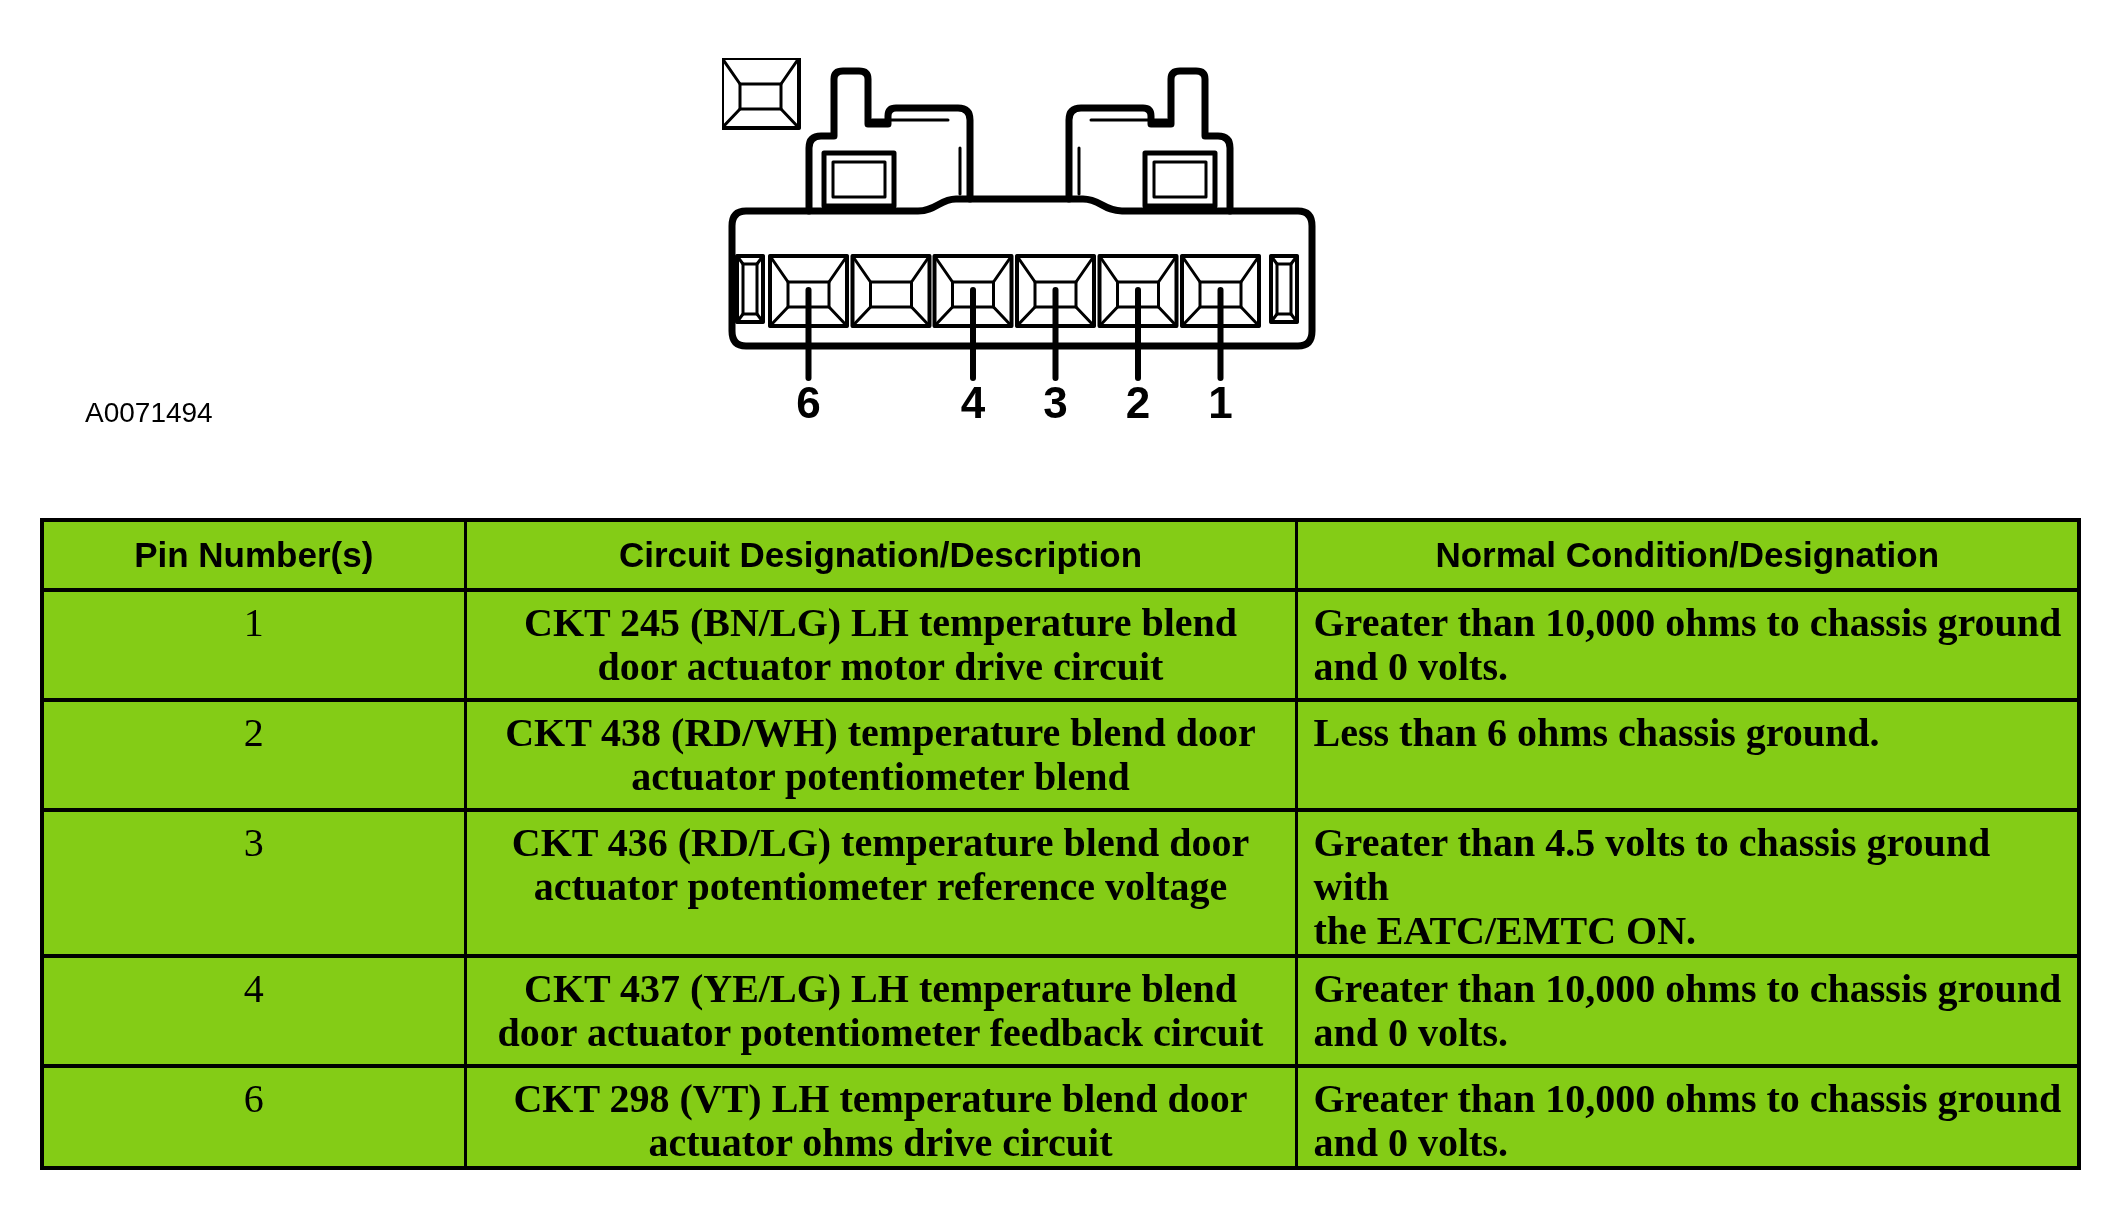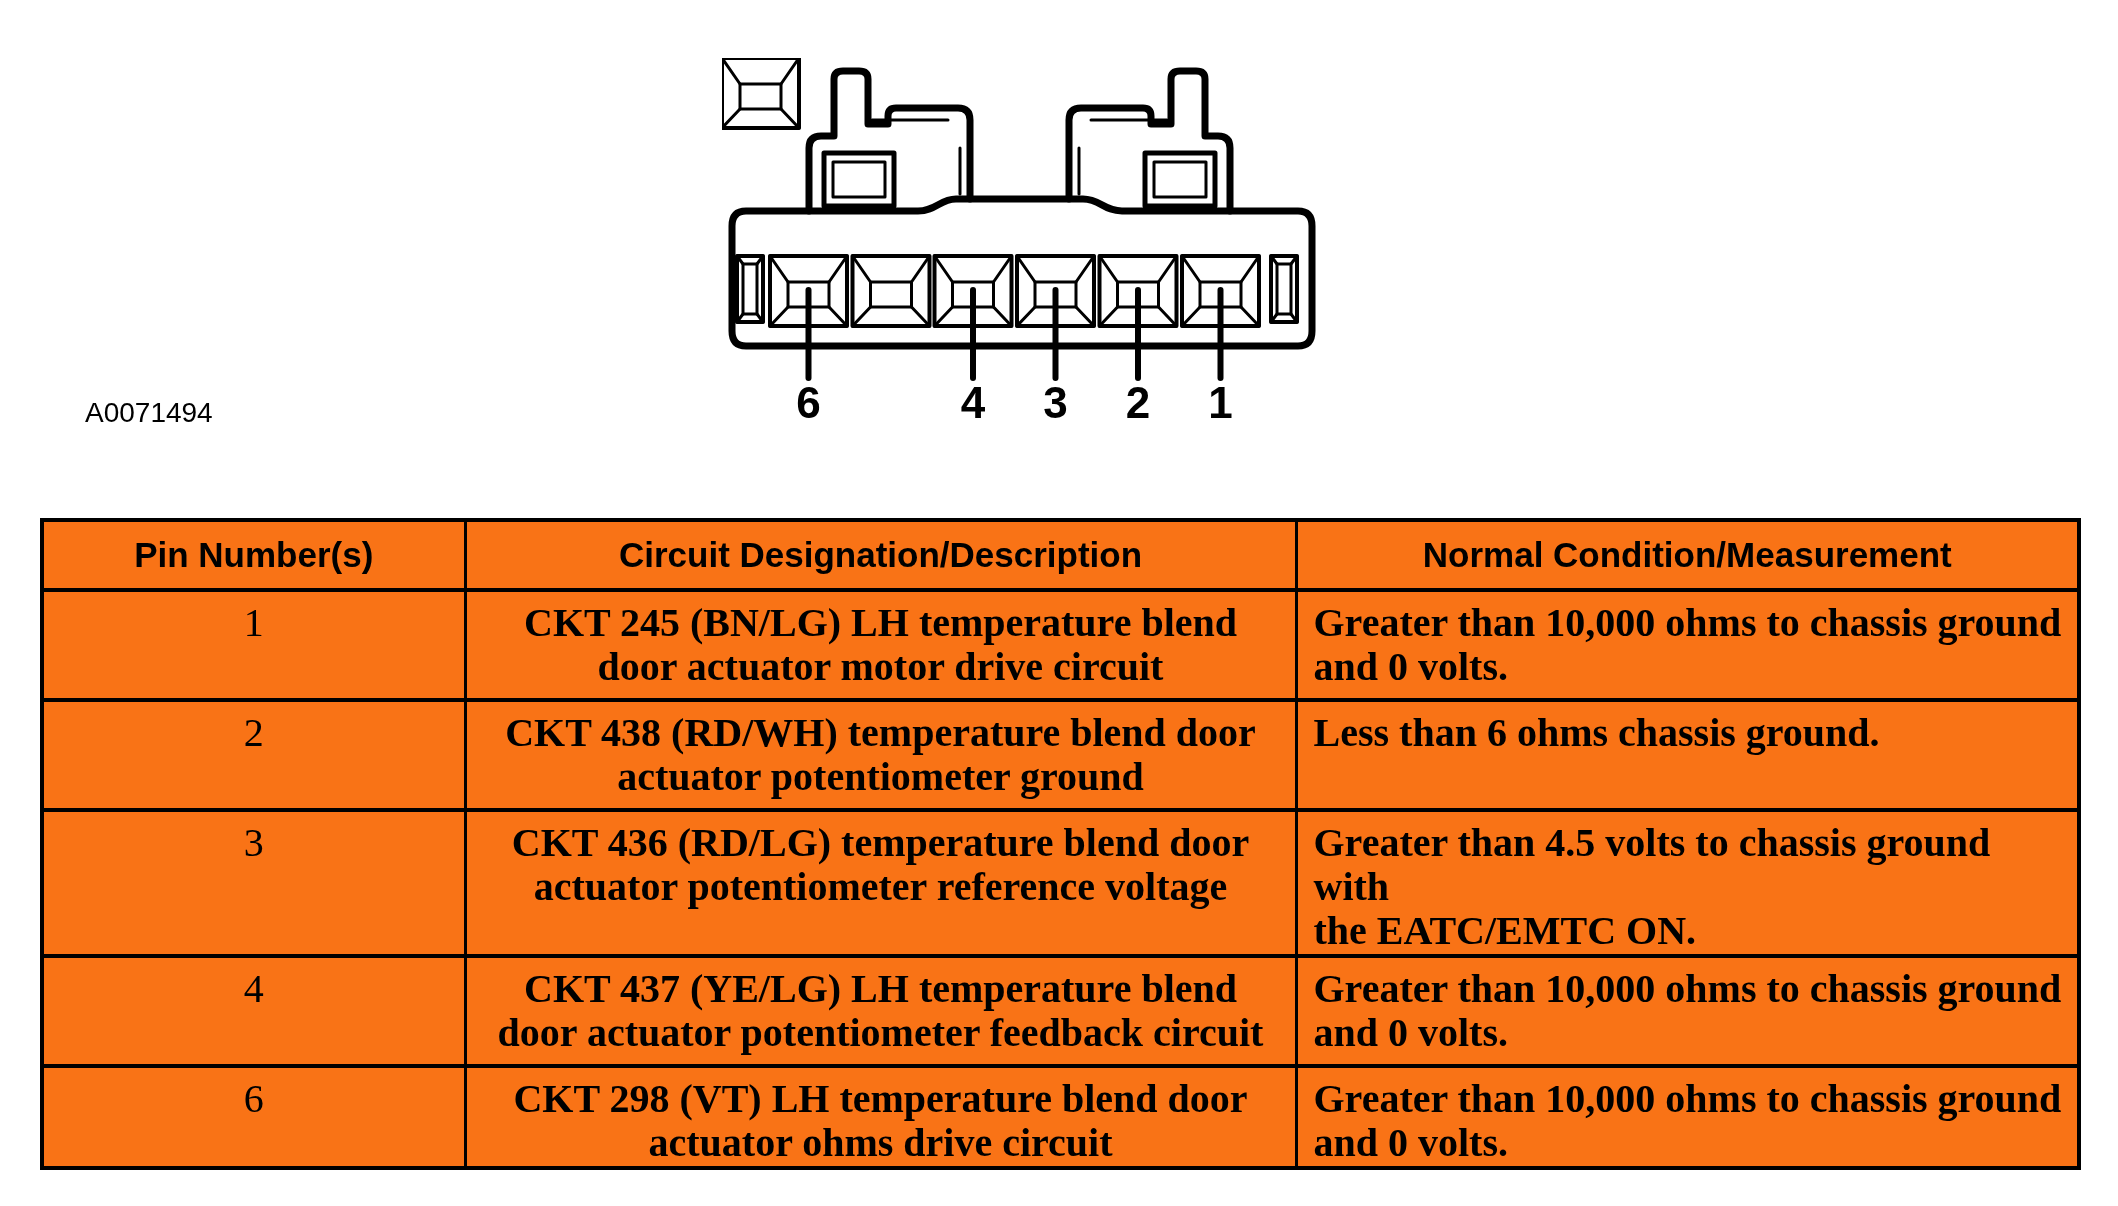--- a/index.html
+++ b/index.html
@@ -9,21 +9,21 @@
   
   .connector-wrap { position:absolute; left:722px; top:58px; width:600px; height:372px; }
   .connector-wrap svg { width:100%; height:100%; display:block; }
 
   
   .figure-code { position:absolute; left:85px; top:397px; font-size:28px; color:#000;
                  font-family:"Liberation Sans", sans-serif; }
 
   
   table.pin-table { position:absolute; left:40px; top:518px; width:2037px;
-                    border-collapse:collapse; table-layout:fixed; background:#f97316; }
+                    border-collapse:collapse; table-layout:fixed; background:#84cc16; }
   .pin-table th, .pin-table td {
       border-left:3px solid #000; border-right:3px solid #000;
       border-top:4px solid #000; border-bottom:4px solid #000;
       overflow:hidden;
   }
   .pin-table { border:4px solid #000; }
   .pin-table thead tr { height:70px; }
   .pin-table tbody tr { height:110px; }
   .pin-table tbody tr.r-last { height:96px; }
   .pin-table th { font-family:"Liberation Sans", sans-serif; font-weight:bold; font-size:35px;
@@ -107,40 +107,40 @@
   <table class="pin-table">
     <colgroup>
         <col style="width:423px">
         <col style="width:831px">
         <col style="width:783px">
       </colgroup>
     <thead>
       <tr>
         <th>Pin Number(s)</th>
         <th>Circuit Designation/Description</th>
-        <th>Normal Condition/Measurement</th>
+        <th>Normal Condition/Designation</th>
       </tr>
     </thead>
     <tbody>
       <tr>
         <td class="c-pin">1</td>
         <td class="c-circ">
           <span class="ln">CKT 245 (BN/LG) LH temperature blend</span>
           <span class="ln">door actuator motor drive circuit</span>
         </td>
         <td class="c-cond">
           <span class="ln">Greater than 10,000 ohms to chassis ground</span>
           <span class="ln">and 0 volts.</span>
         </td>
       </tr>
       <tr>
         <td class="c-pin">2</td>
         <td class="c-circ">
           <span class="ln">CKT 438 (RD/WH) temperature blend door</span>
-          <span class="ln">actuator potentiometer ground</span>
+          <span class="ln">actuator potentiometer blend</span>
         </td>
         <td class="c-cond">
           <span class="ln">Less than 6 ohms chassis ground.</span>
           <span class="ln"></span>
         </td>
       </tr>
       <tr>
         <td class="c-pin">3</td>
         <td class="c-circ">
           <span class="ln">CKT 436 (RD/LG) temperature blend door</span>

